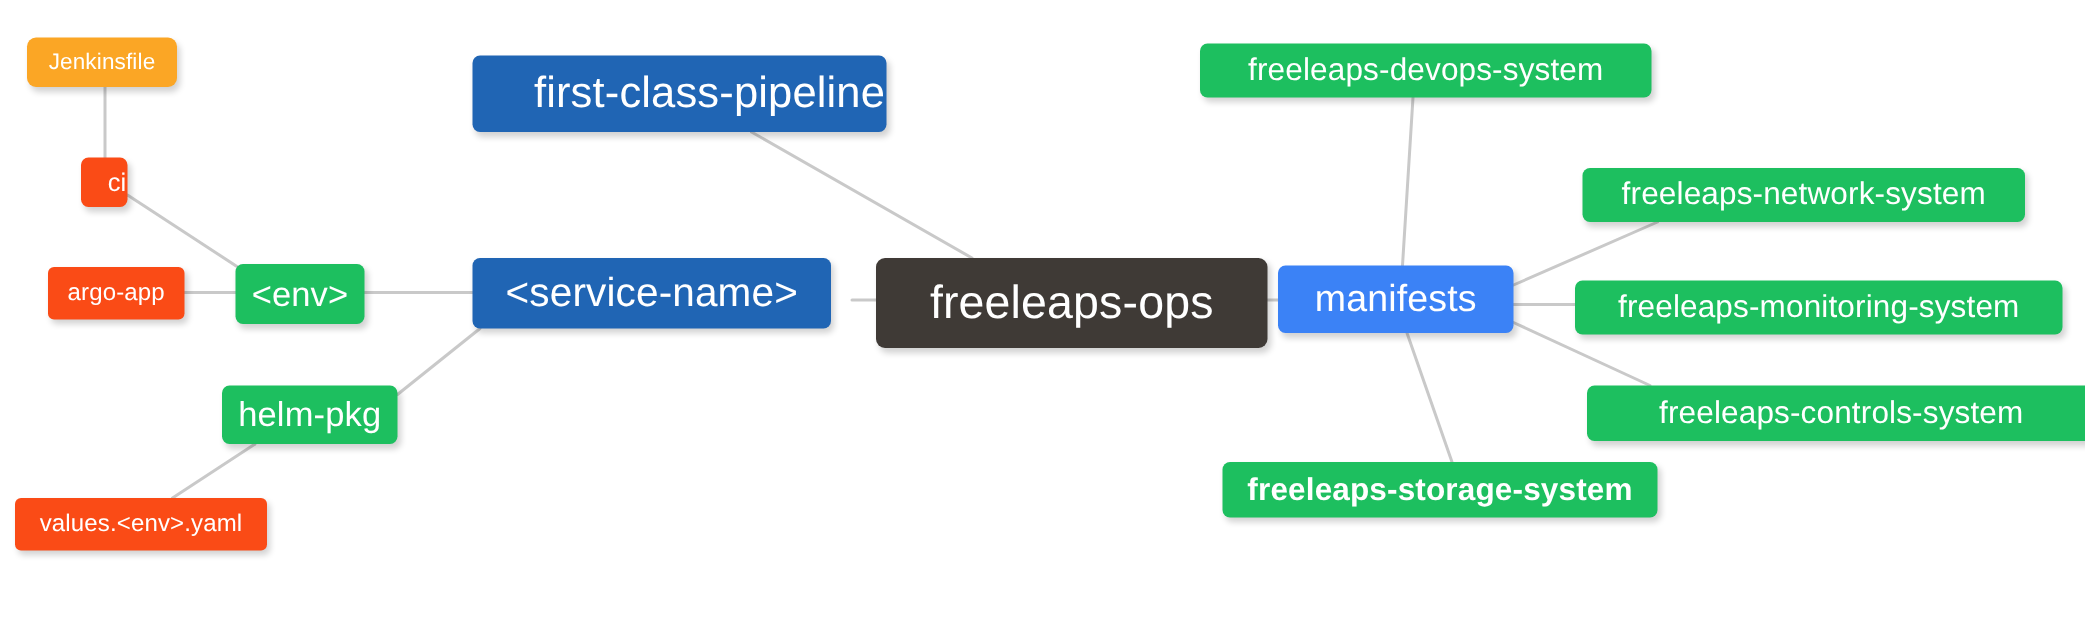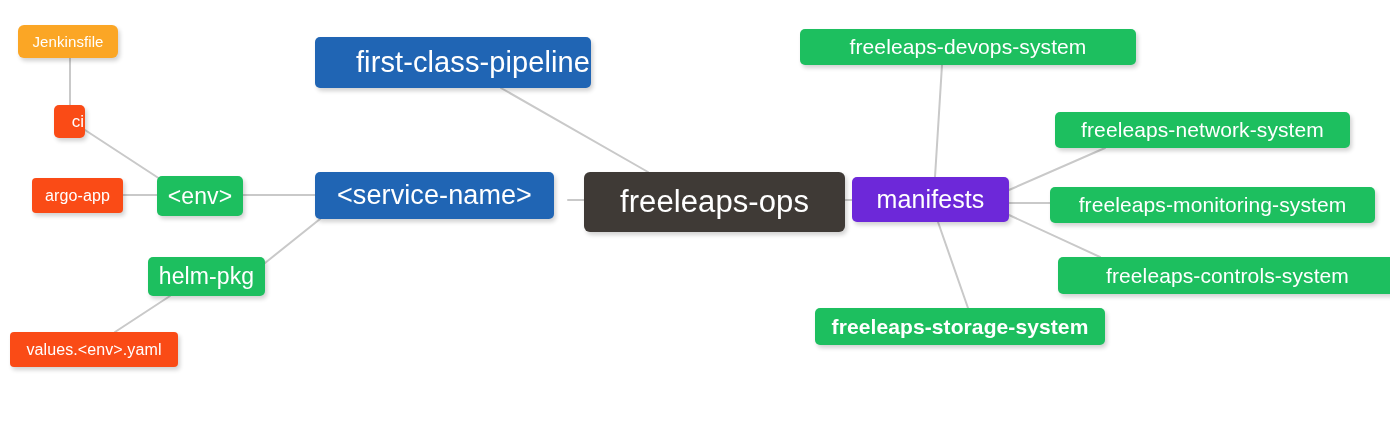--- a/index.html
+++ b/index.html
@@ -41,21 +41,21 @@
   .node.root {
     background: #3F3A36;
     border-radius: 6px;
     font-size: 31px;
   }
   .node.hub {
     background: #2065B4;
     font-size: 27px;
   }
   .node.hub-small {
-    background: #6d28d9;
+    background: #3b82f6;
     font-size: 25px;
   }
   .node.title {
     background: #2065B4;
     font-size: 29px;
     padding-left: 40px;
   }
   .node.green {
     background: #1DBF5F;
     font-size: 21px;
@@ -105,19 +105,19 @@
       <div class="node orange" style="left: 18px; top: 25px; width: 100px; height: 33px;">Jenkinsfile</div>
       <div class="node red-small" style="left: 54px; top: 105px; width: 31px; height: 33px;">ci</div>
       <div class="node red" style="left: 32px; top: 178px; width: 91px; height: 35px;">argo-app</div>
       <div class="node green-mid" style="left: 157px; top: 176px; width: 86px; height: 40px;">&lt;env&gt;</div>
       <div class="node green-mid" style="left: 148px; top: 257px; width: 117px; height: 39px;">helm-pkg</div>
       <div class="node red" style="left: 10px; top: 332px; width: 168px; height: 35px;">values.&lt;env&gt;.yaml</div>
       <div class="node title" style="left: 315px; top: 37px; width: 276px; height: 51px;">first-class-pipeline</div>
       <div class="node hub" style="left: 315px; top: 172px; width: 239px; height: 47px;">&lt;service-name&gt;</div>
       <div class="node root" style="left: 584px; top: 172px; width: 261px; height: 60px;">freeleaps-ops</div>
       <div class="node hub-small" style="left: 852px; top: 177px; width: 157px; height: 45px;">manifests</div>
-      <div class="node green" style="left: 800px; top: 29px; width: 336px; height: 36px; text-align: center;">freeleaps-devops-system</div>
+      <div class="node green" style="left: 800px; top: 29px; width: 301px; height: 36px; text-align: center;">freeleaps-devops-system</div>
       <div class="node green" style="left: 1055px; top: 112px; width: 295px; height: 36px;">freeleaps-network-system</div>
       <div class="node green" style="left: 1050px; top: 187px; width: 325px; height: 36px; text-align: right;">freeleaps-monitoring-system</div>
       <div class="node green" style="left: 1058px; top: 257px; width: 339px; height: 37px;">freeleaps-controls-system</div>
       <div class="node green" style="left: 815px; top: 308px; width: 290px; height: 37px; font-weight: bold;">freeleaps-storage-system</div>
     </div>
 </div>
 
 </body></html>

